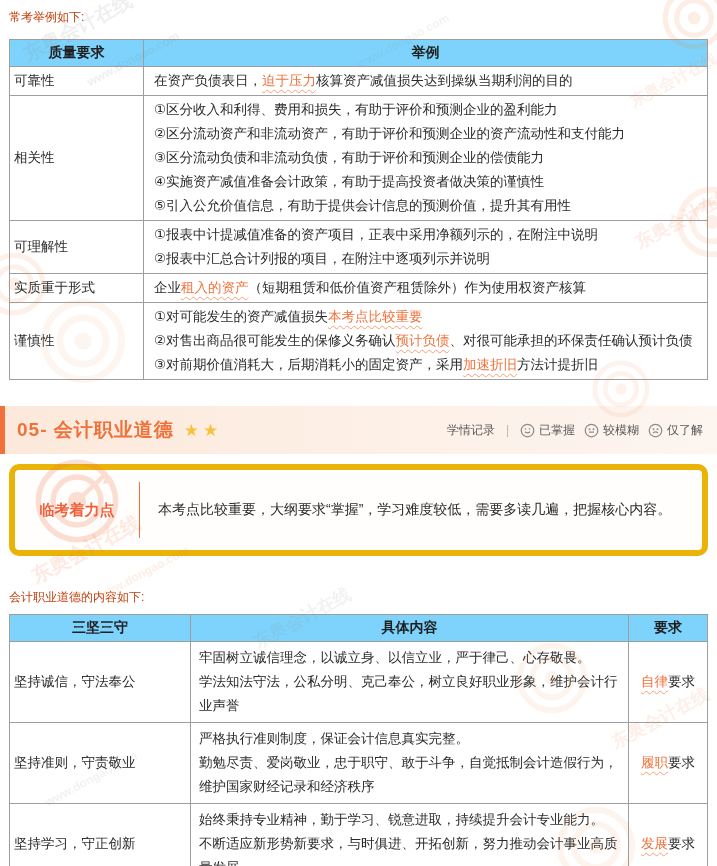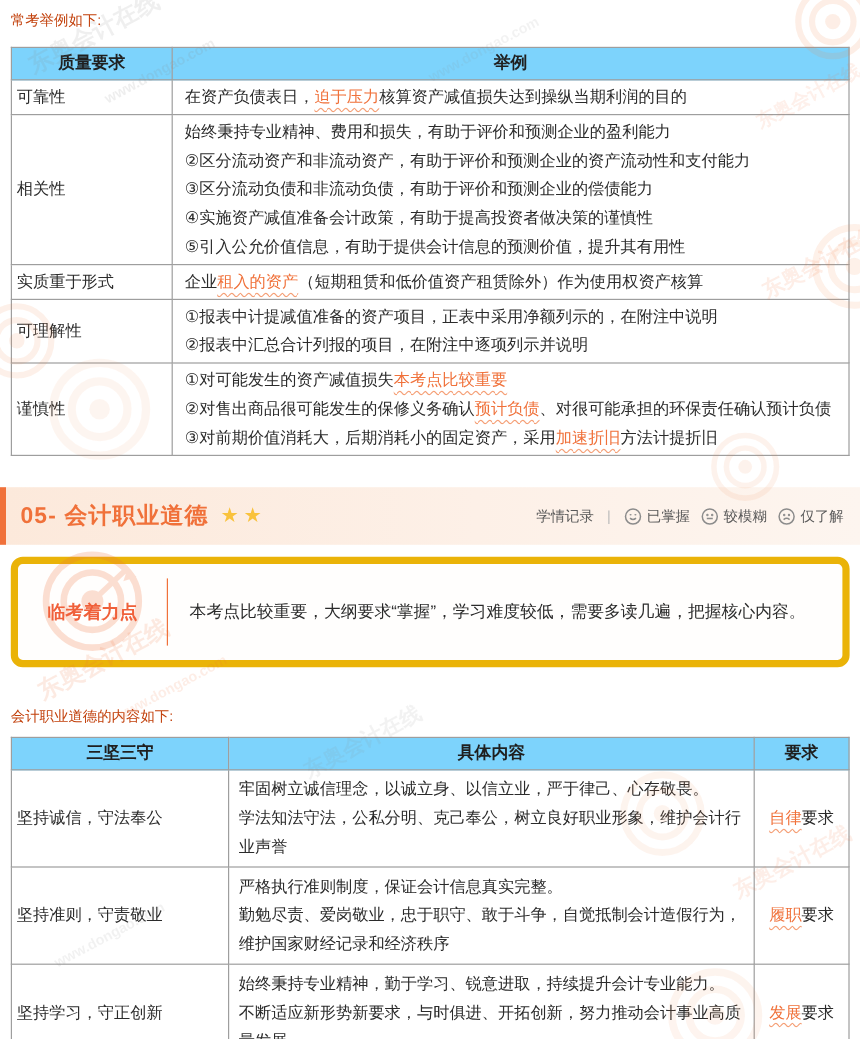--- a/index.html
+++ b/index.html
@@ -149,38 +149,38 @@
     <tbody id="table1-body">
         <tr>
           <td class="cell-label">可靠性</td>
           <td class="cell-content">
             <div class="line"><span>在资产负债表日，</span><span class="em">迫于压力</span><span>核算资产减值损失达到操纵当期利润的目的</span></div>
           </td>
         </tr>
         <tr>
           <td class="cell-label">相关性</td>
           <td class="cell-content">
-            <div class="line"><span>始终秉持专业精神、费用和损失，有助于评价和预测企业的盈利能力</span></div>
+            <div class="line"><span>①区分收入和利得、费用和损失，有助于评价和预测企业的盈利能力</span></div>
             <div class="line"><span>②区分流动资产和非流动资产，有助于评价和预测企业的资产流动性和支付能力</span></div>
             <div class="line"><span>③区分流动负债和非流动负债，有助于评价和预测企业的偿债能力</span></div>
             <div class="line"><span>④实施资产减值准备会计政策，有助于提高投资者做决策的谨慎性</span></div>
             <div class="line"><span>⑤引入公允价值信息，有助于提供会计信息的预测价值，提升其有用性</span></div>
           </td>
         </tr>
         <tr>
-          <td class="cell-label">实质重于形式</td>
-          <td class="cell-content">
-            <div class="line"><span>企业</span><span class="em">租入的资产</span><span>（短期租赁和低价值资产租赁除外）作为使用权资产核算</span></div>
-          </td>
-        </tr>
-        <tr>
           <td class="cell-label">可理解性</td>
           <td class="cell-content">
             <div class="line"><span>①报表中计提减值准备的资产项目，正表中采用净额列示的，在附注中说明</span></div>
             <div class="line"><span>②报表中汇总合计列报的项目，在附注中逐项列示并说明</span></div>
+          </td>
+        </tr>
+        <tr>
+          <td class="cell-label">实质重于形式</td>
+          <td class="cell-content">
+            <div class="line"><span>企业</span><span class="em">租入的资产</span><span>（短期租赁和低价值资产租赁除外）作为使用权资产核算</span></div>
           </td>
         </tr>
         <tr>
           <td class="cell-label">谨慎性</td>
           <td class="cell-content">
             <div class="line"><span>①对可能发生的资产减值损失</span><span class="em">本考点比较重要</span></div>
             <div class="line"><span>②对售出商品很可能发生的保修义务确认</span><span class="em">预计负债</span><span>、对很可能承担的环保责任确认预计负债</span></div>
             <div class="line"><span>③对前期价值消耗大，后期消耗小的固定资产，采用</span><span class="em">加速折旧</span><span>方法计提折旧</span></div>
           </td>
         </tr>

